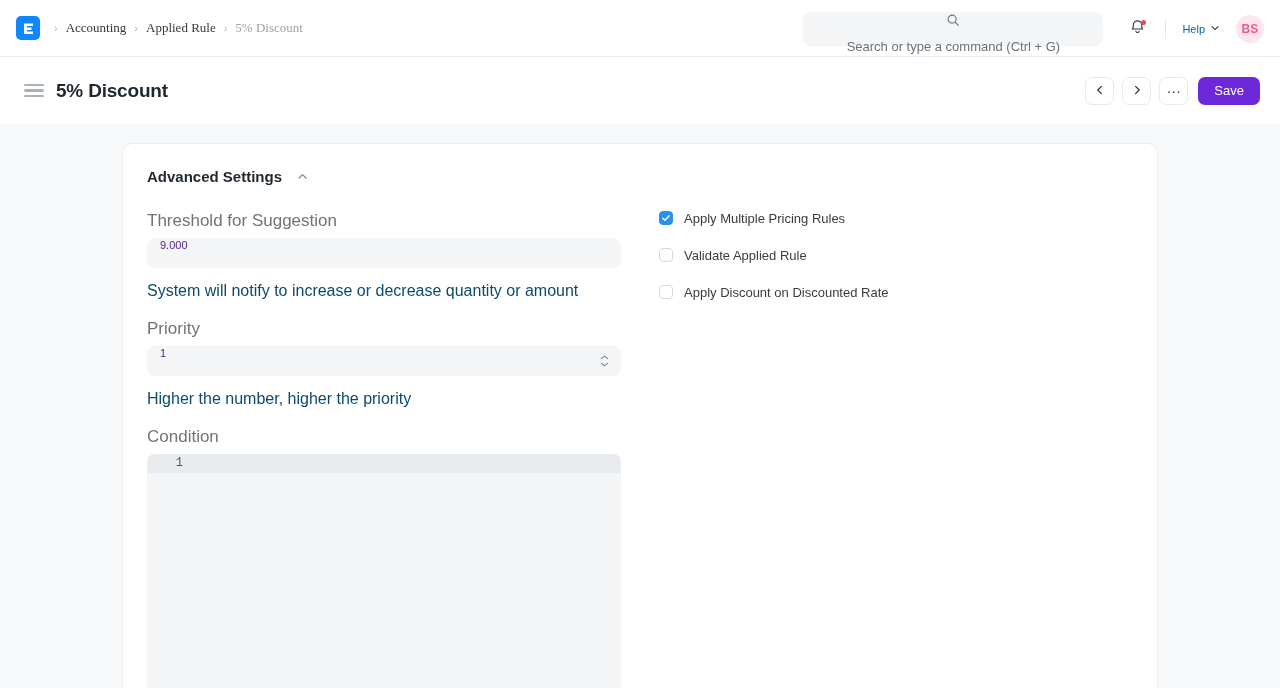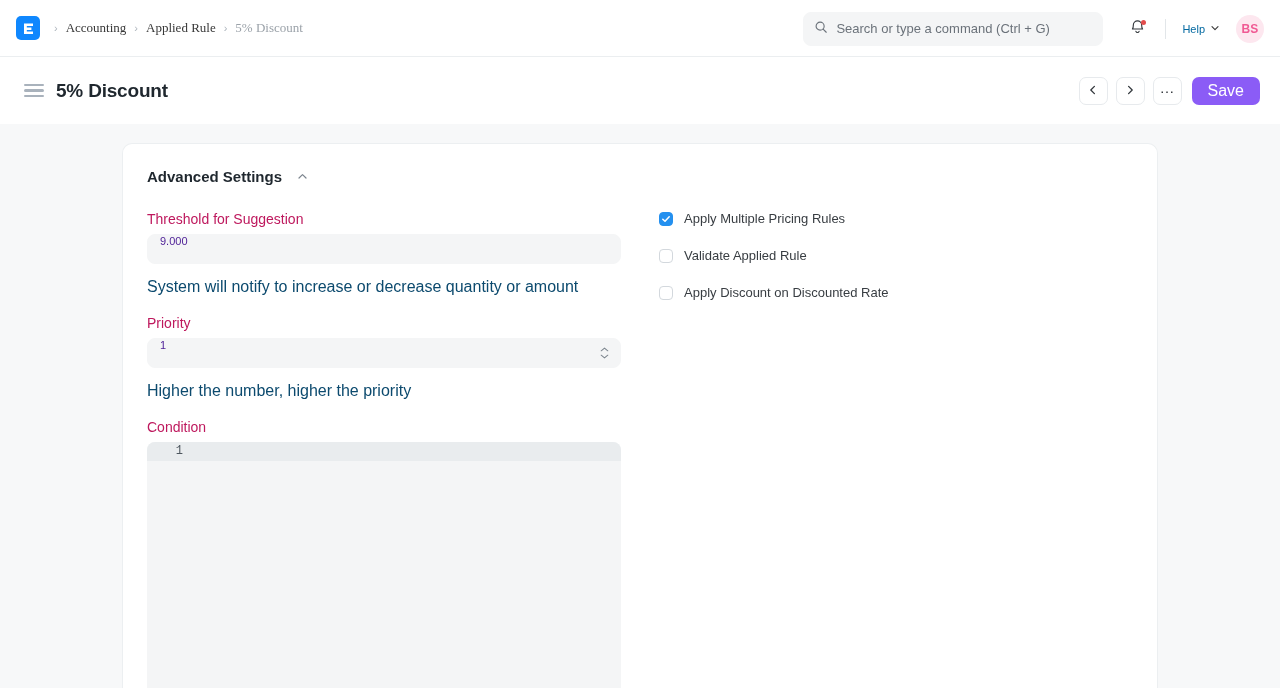--- a/index.html
+++ b/index.html
@@ -58,20 +58,21 @@
   }
   .search-box {
     width: 300px; height: 34px;
     background: #f4f5f6;
     border: 1px solid #f4f5f6;
     border-radius: 8px;
     display: flex; align-items: center;
     padding: 0 10px;
     gap: 8px;
     margin-right: 20px;
+    flex-direction: column;
   }
   .search-box .ph {
     font-size: 13px; color: #6b727a;
     white-space: nowrap;
   }
   .bell-wrap {
     width: 28px; height: 28px;
     display: flex; align-items: center; justify-content: center;
     position: relative;
     cursor: pointer;
@@ -136,24 +137,24 @@
     background: #ffffff;
     border-radius: 7px;
     display: flex; align-items: center; justify-content: center;
     cursor: pointer;
     color: #32373c;
   }
   .ellipsis-btn { font-size: 15px; line-height: 1; padding-bottom: 6px; color: #32373c; }
   .save-btn {
     height: 28px;
     padding: 0 16px;
-    background: #8b5cf6;
+    background: #6d28d9;
     color: #ffffff;
     border: none; border-radius: 7px;
-    font-size: 16px; font-weight: 500;
+    font-size: 13px; font-weight: 500;
     font-family: "Liberation Sans", sans-serif;
     cursor: pointer;
     display: flex; align-items: center;
     margin-left: 2px;
   }
 
   
   .body-area {
     height: calc(688px - 57px - 67px);
     background: #f7f8f9;
@@ -179,21 +180,21 @@
   }
   .section-title {
     font-size: 15px; font-weight: 700; color: #1f272e;
   }
   .chevron-up { color: #7c858e; display: flex; }
 
   .cols { display: flex; gap: 38px; }
   .col { width: 480px; }
 
   .field-label {
-    font-size: 14px; color: #be185d;
+    font-size: 17px; color: #737373;
     margin-bottom: 7px;
   }
   .input-box {
     height: 30px;
     background: #f4f5f6;
     border: 1px solid #f4f5f6;
     border-radius: 8px;
     display: flex; align-items: flex-start;
     padding: 0 12px;
     font-size: 11px; color: #4c1d95;
@@ -235,21 +236,21 @@
     line-height: 19px;
     flex: 0 0 auto;
   }
   .line-content {
     flex: 1 1 auto;
     position: relative;
   }
 
   
   .check-row {
-    display: flex; align-items: center;
+    display: flex; align-items: flex-start;
     gap: 11px;
     margin-bottom: 22px;
     cursor: pointer;
   }
   .cb {
     width: 14px; height: 14px;
     border: 1.3px solid #d3d8dd;
     border-radius: 4px;
     background: #ffffff;
     flex: 0 0 auto;

